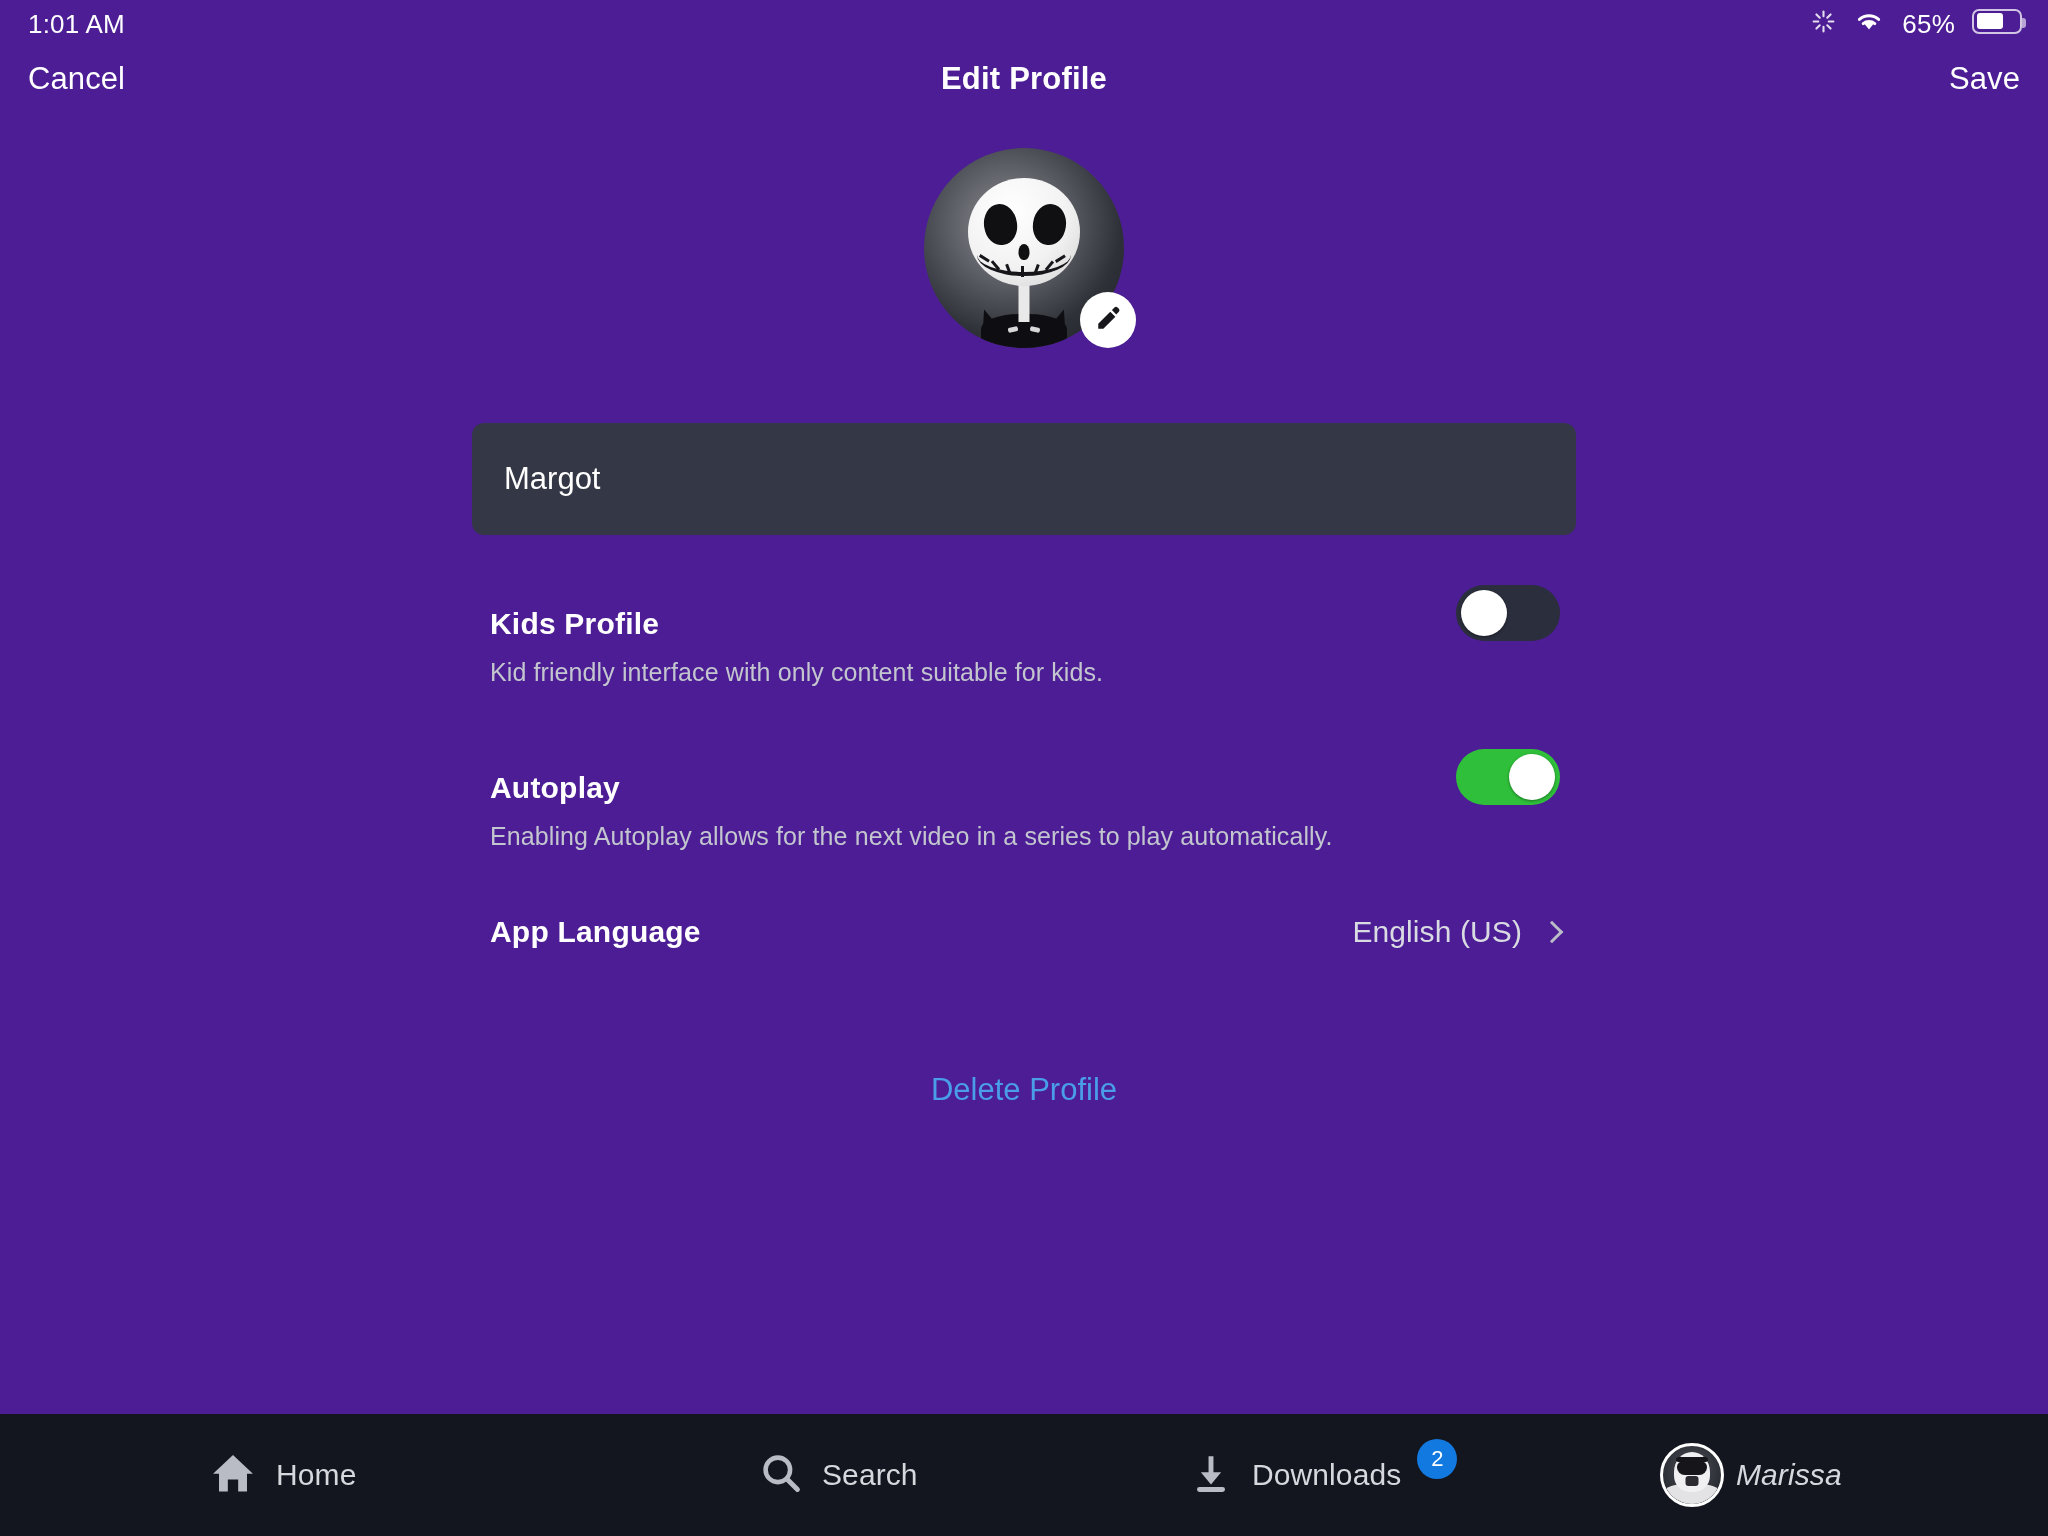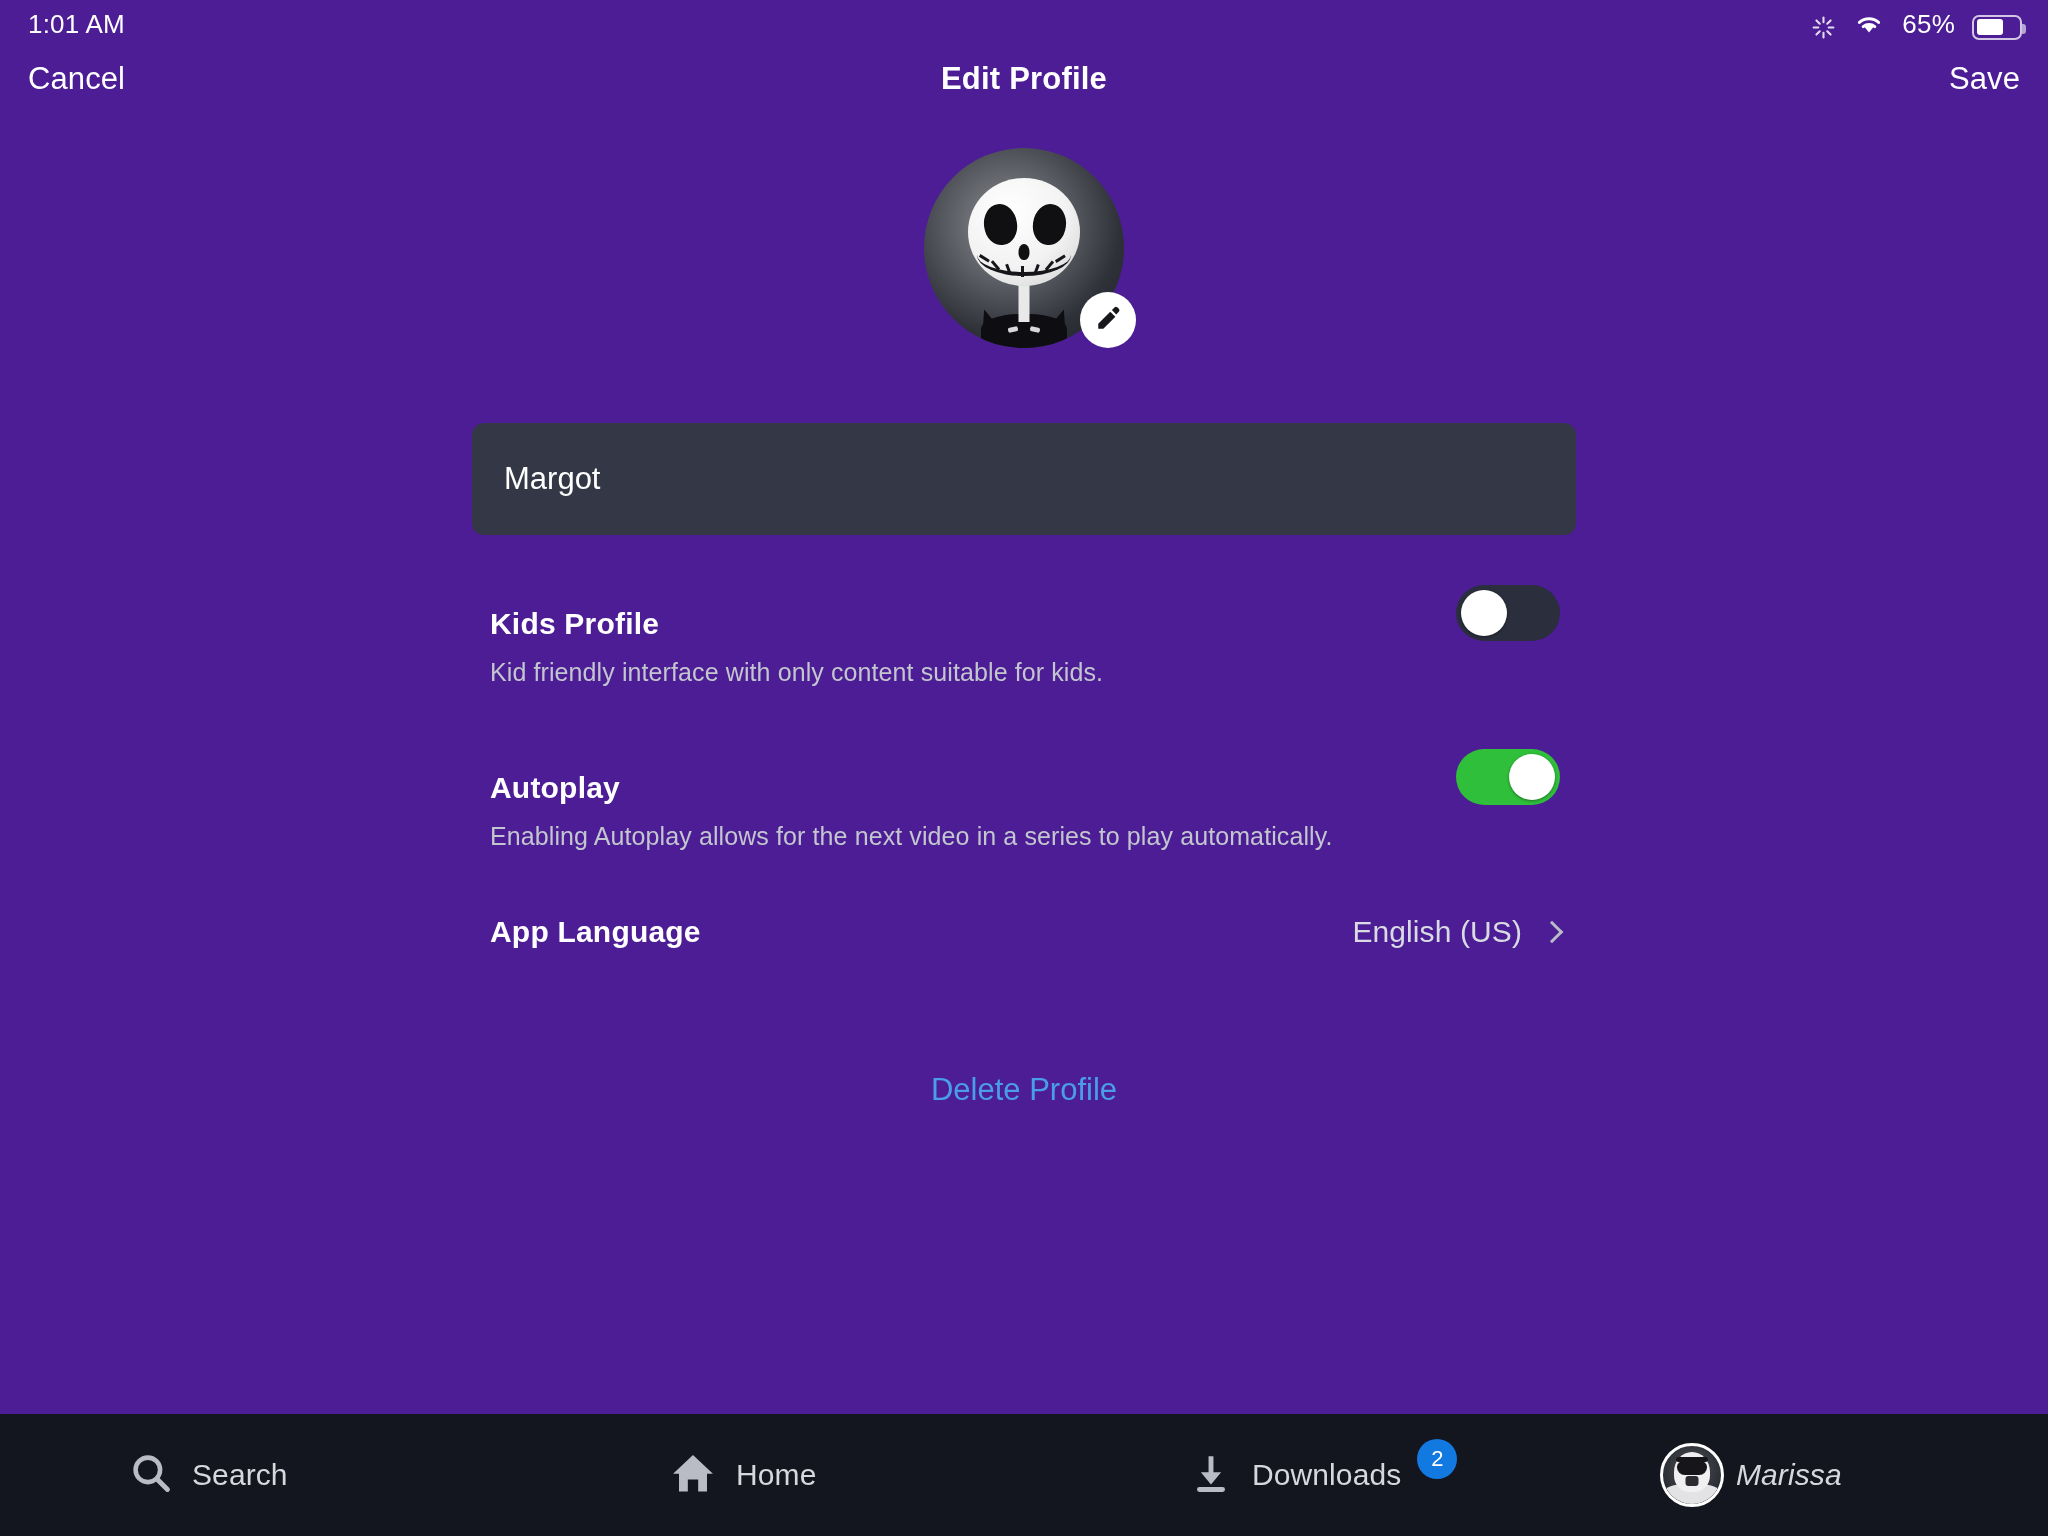--- a/index.html
+++ b/index.html
@@ -12,21 +12,21 @@
   }
   .screen { position:relative; width:2048px; height:1536px; background:#4c1d95; }
 
   
   .statusbar {
     position:absolute; top:0; left:0; width:2048px; height:48px;
     display:flex; align-items:center; justify-content:space-between;
     padding:0 26px 0 28px;
   }
   .status-time { color:#ffffff; font-size:26px; letter-spacing:.2px; }
-  .status-right { display:flex; align-items:flex-end; gap:17px; }
+  .status-right { display:flex; align-items:flex-start; gap:17px; }
   .sync-icon { width:25px; height:25px; position:relative; display:block; opacity:.85;}
   .wifi-icon { display:block; }
   .status-batt-pct { color:#ffffff; font-size:26px; letter-spacing:.2px; }
   .batt { width:50px; height:25px; border:2.5px solid rgba(255,255,255,.75); border-radius:7px; position:relative; display:flex; align-items:center; padding:2.5px; }
   .batt-fill { height:100%; width:65%; background:#ffffff; border-radius:3px; }
   .batt-nub { position:absolute; right:-6px; top:7.5px; width:4px; height:10px; background:rgba(255,255,255,.6); border-radius:0 3px 3px 0; }
 
   
   .navbar {
     position:absolute; top:48px; left:0; width:2048px; height:62px;
@@ -261,37 +261,37 @@
         <span class="lang-value">English (US)</span>
         <span class="chev"></span>
       </span>
     </div>
   </div>
 
   <button class="delete-btn">Delete Profile</button>
 
   <div class="tabbar">
 
+    <div class="tab tab-home">
+      <span>
+        <svg width="46" height="46" viewBox="0 0 24 24">
+          <path d="M12 2.6 L22.4 12.4 h-3.1 V21.6 h-4.6 v-6.2 h-5.4 v6.2 H4.7 V12.4 H1.6 Z" fill="#b9bcc4"></path>
+        </svg>
+      </span>
+      <span class="tab-label">Home</span>
+    </div>
+
     <div class="tab tab-search">
       <span>
         <svg width="42" height="42" viewBox="0 0 24 24">
           <circle cx="10.2" cy="10.2" r="7" stroke="#b9bcc4" stroke-width="2.6" fill="none"></circle>
           <line x1="15.4" y1="15.4" x2="21.4" y2="21.4" stroke="#b9bcc4" stroke-width="2.8" stroke-linecap="round"></line>
         </svg>
       </span>
       <span class="tab-label">Search</span>
-    </div>
-
-    <div class="tab tab-home">
-      <span>
-        <svg width="46" height="46" viewBox="0 0 24 24">
-          <path d="M12 2.6 L22.4 12.4 h-3.1 V21.6 h-4.6 v-6.2 h-5.4 v6.2 H4.7 V12.4 H1.6 Z" fill="#b9bcc4"></path>
-        </svg>
-      </span>
-      <span class="tab-label">Home</span>
     </div>
 
     <div class="tab tab-downloads">
       <span>
         <svg width="42" height="42" viewBox="0 0 24 24">
           <path d="M10.6 2.4 h2.8 v9.2 h4.4 L12 18.6 L6.2 11.6 h4.4 Z" fill="#b9bcc4"></path>
           <rect x="4" y="20" width="16" height="2.8" rx="1.4" fill="#b9bcc4"></rect>
         </svg>
       </span>
       <span class="tab-label">Downloads</span>

